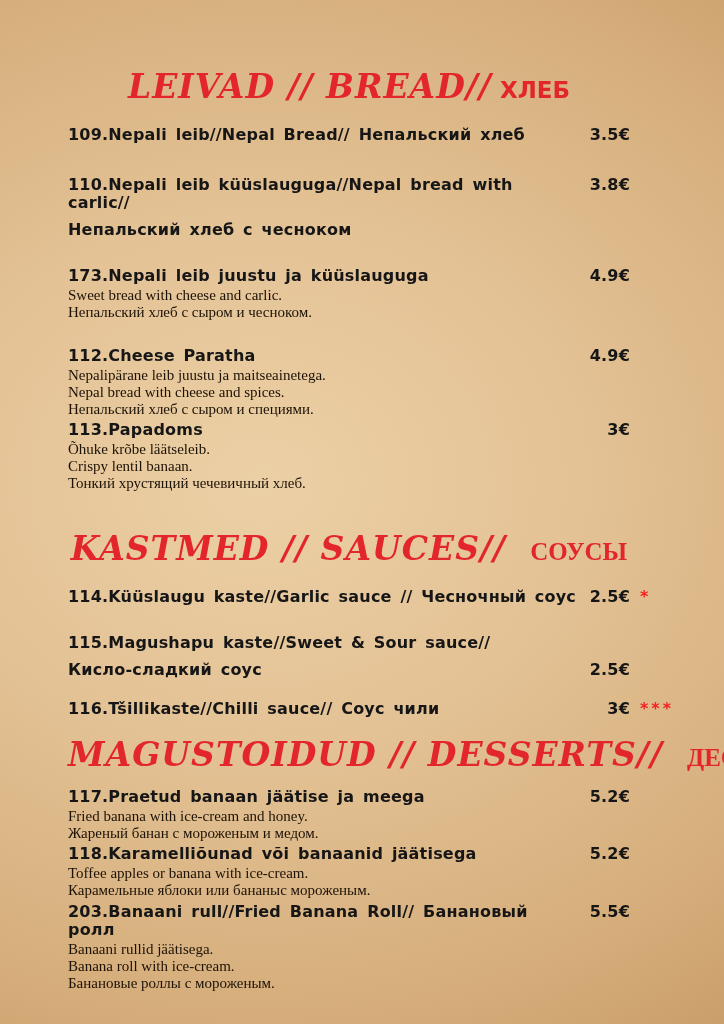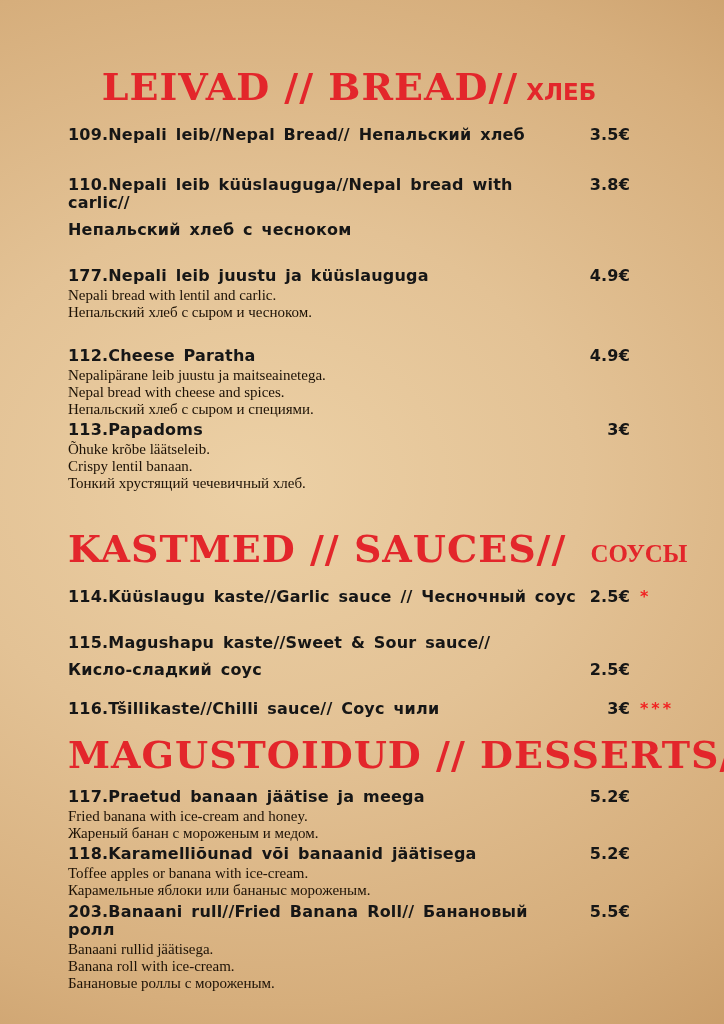--- a/index.html
+++ b/index.html
@@ -12,22 +12,22 @@
   .menu{
     position:relative;
     padding:70px 94px 0 68px;
   }
   
   .sec-header{
     margin:0;text-align:center;line-height:34px;height:34px;
     color:#e3262b;font-weight:bold;white-space:nowrap;
   }
   .hdr-latin{
-    font-family:"DejaVu Serif",serif;
-    font-size:38px;letter-spacing:1px;
+    font-family:"DejaVu Serif",serif;font-style:italic;
+    font-size:33px;letter-spacing:1px;
   }
   .hdr-cyr-sans{
     font-family:"DejaVu Sans",sans-serif;font-size:23px;margin-left:8px;
   }
   .hdr-cyr-serif{
     font-family:"Liberation Serif",serif;font-size:25px;margin-left:24px;
   }
   
   .item{color:#161616;}
   .item-titlefont{
@@ -73,25 +73,25 @@
   <div class="item mt32">
     <div class="row item-titlefont">
       <span class="t">110.Nepali leib küüslauguga//Nepal bread with carlic//</span>
       <span class="p">3.8€</span>
     </div>
     <div class="line2 item-titlefont">Непальский хлеб с чесноком</div>
   </div>
 
   <div class="item mt28">
     <div class="row item-titlefont">
-      <span class="t">177.Nepali leib juustu ja küüslauguga</span>
+      <span class="t">173.Nepali leib juustu ja küüslauguga</span>
       <span class="p">4.9€</span>
     </div>
     <div class="desc">
-      <div>Nepali bread with lentil and carlic.</div>
+      <div>Sweet bread with cheese and carlic.</div>
       <div>Непальский хлеб с сыром и чесноком.</div>
     </div>
   </div>
 
   <div class="item mt26">
     <div class="row item-titlefont">
       <span class="t">112.Cheese Paratha</span>
       <span class="p">4.9€</span>
     </div>
     <div class="desc">

